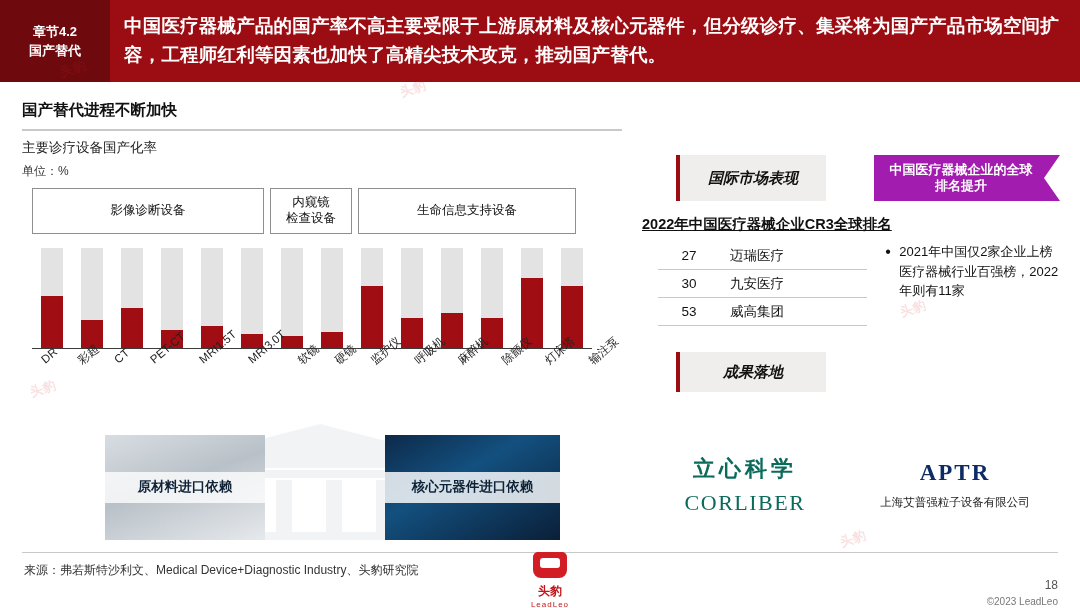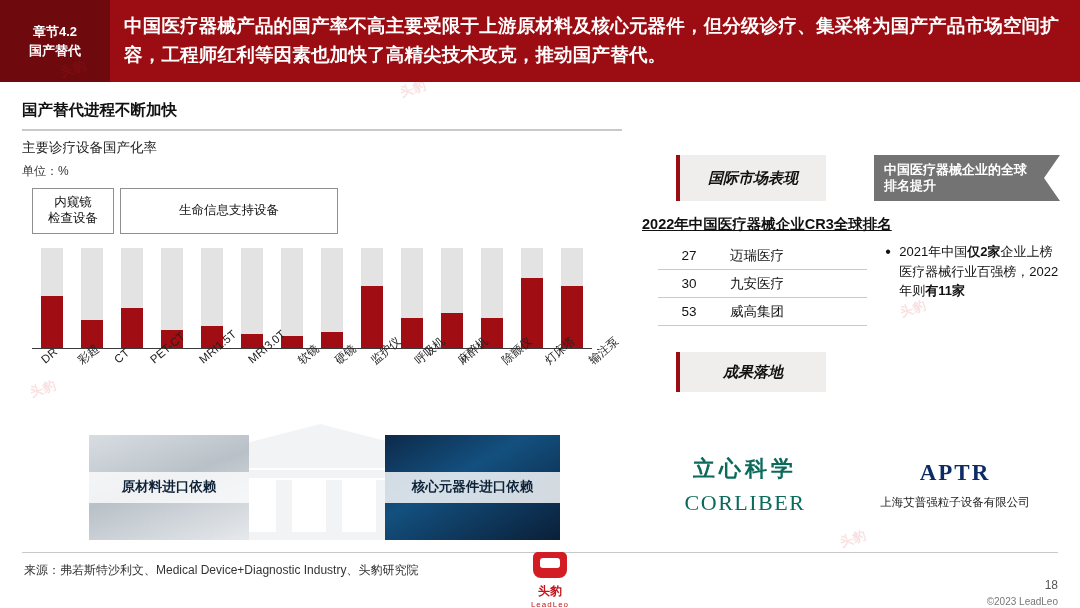--- a/index.html
+++ b/index.html
@@ -112,21 +112,21 @@
     display:flex;align-items:center;justify-content:center;
     text-align:center;
     font-size:13.5px;font-weight:bold;color:#0f2338;
     line-height:1.35;
   }
   .photo .cap{
     background:rgba(255,255,255,0.78);
     padding:6px 8px;width:100%;box-sizing:border-box;
   }
   .photo-1{
-    left:4px;width:160px;
+    left:20px;width:160px;
     background:linear-gradient(160deg,#d8dde2 0%,#b9c1c8 45%,#e6e9ec 100%);
   }
   .photo-2{
     left:300px;width:175px;
     background:linear-gradient(150deg,#0d2a4a 0%,#13507f 40%,#0a1f38 100%);
     color:#0f2338;
   }
   .photo-2 .cap{background:rgba(255,255,255,0.82);}
 
   
@@ -146,23 +146,23 @@
   .ribbon-left{
     background:#f0eeec;
     border-left:4px solid #9c0d13;
     display:flex;align-items:center;justify-content:center;
     font-size:15px;font-weight:bold;font-style:italic;color:#111;
     padding:0 14px;
     min-width:118px;
   }
   .ribbon-right{
     position:relative;flex:1;
-    background:#737373;color:#fff;
+    background:#a21caf;color:#fff;
     display:flex;align-items:center;justify-content:center;
-    font-size:13px;font-weight:bold;line-height:1.25;text-align:left;
+    font-size:13px;font-weight:bold;line-height:1.25;text-align:center;
     padding:0 22px 0 10px;
     clip-path:polygon(0 0, 100% 0, calc(100% - 16px) 50%, 100% 100%, 0 100%);
     margin-left:48px;
   }
   .ribbon.tall{height:46px;}
 
   .rank-title{
     font-size:14.5px;font-weight:bold;color:#111;
     text-decoration:underline;
     margin:14px 0 8px 2px;
@@ -178,21 +178,21 @@
   .rank-row .num{width:62px;text-align:center;}
   .rank-row .nm{flex:1;padding-left:10px;}
 
   .bullet{
     width:165px;font-size:13px;line-height:1.5;color:#111;
     position:relative;padding-left:14px;
   }
   .bullet:before{
     content:"•";position:absolute;left:0;top:-2px;font-size:16px;
   }
-  .bullet b{font-weight:bold;}
+  .bullet b{font-weight:normal;}
 
   
   .logos{
     position:absolute;left:640px;top:430px;width:420px;height:110px;
     display:flex;
   }
   .logo-cell{flex:1;display:flex;flex-direction:column;align-items:center;justify-content:center;}
   .logo-cn{font-family:"Liberation Serif", serif;font-size:22px;color:#0c6a5a;font-weight:bold;letter-spacing:4px;}
   .logo-en{font-family:"Liberation Serif", serif;font-size:22px;color:#0c6a5a;letter-spacing:1.5px;margin-top:6px;}
   .logo2-top{font-family:"Liberation Serif", serif;font-size:23px;color:#0d2b64;font-weight:bold;letter-spacing:2px;}
@@ -250,20 +250,21 @@
     <div class="header-title">中国医疗器械产品的国产率不高主要受限于上游原材料及核心元器件，但分级诊疗、集采将为国产产品市场空间扩容，工程师红利等因素也加快了高精尖技术攻克，推动国产替代。</div>
   </div>
 
   <div class="left">
     <div class="left-title">国产替代进程不断加快</div>
     <div class="left-rule"></div>
     <div class="left-sub">主要诊疗设备国产化率</div>
     <div class="unit">单位：%</div>
 
     <div class="cat-row">
+      <div class="cat-box cat-a">影像诊断设备</div>
       <div class="cat-box cat-b">
         <span>内窥镜<br>检查设备</span>
       </div>
       <div class="cat-box cat-c">生命信息支持设备</div>
     </div>
 
     <div class="chart">
       <div class="bars" id="bars">
           <div class="bar-slot">
             <div class="bar" style="background: rgb(227, 227, 227);">

